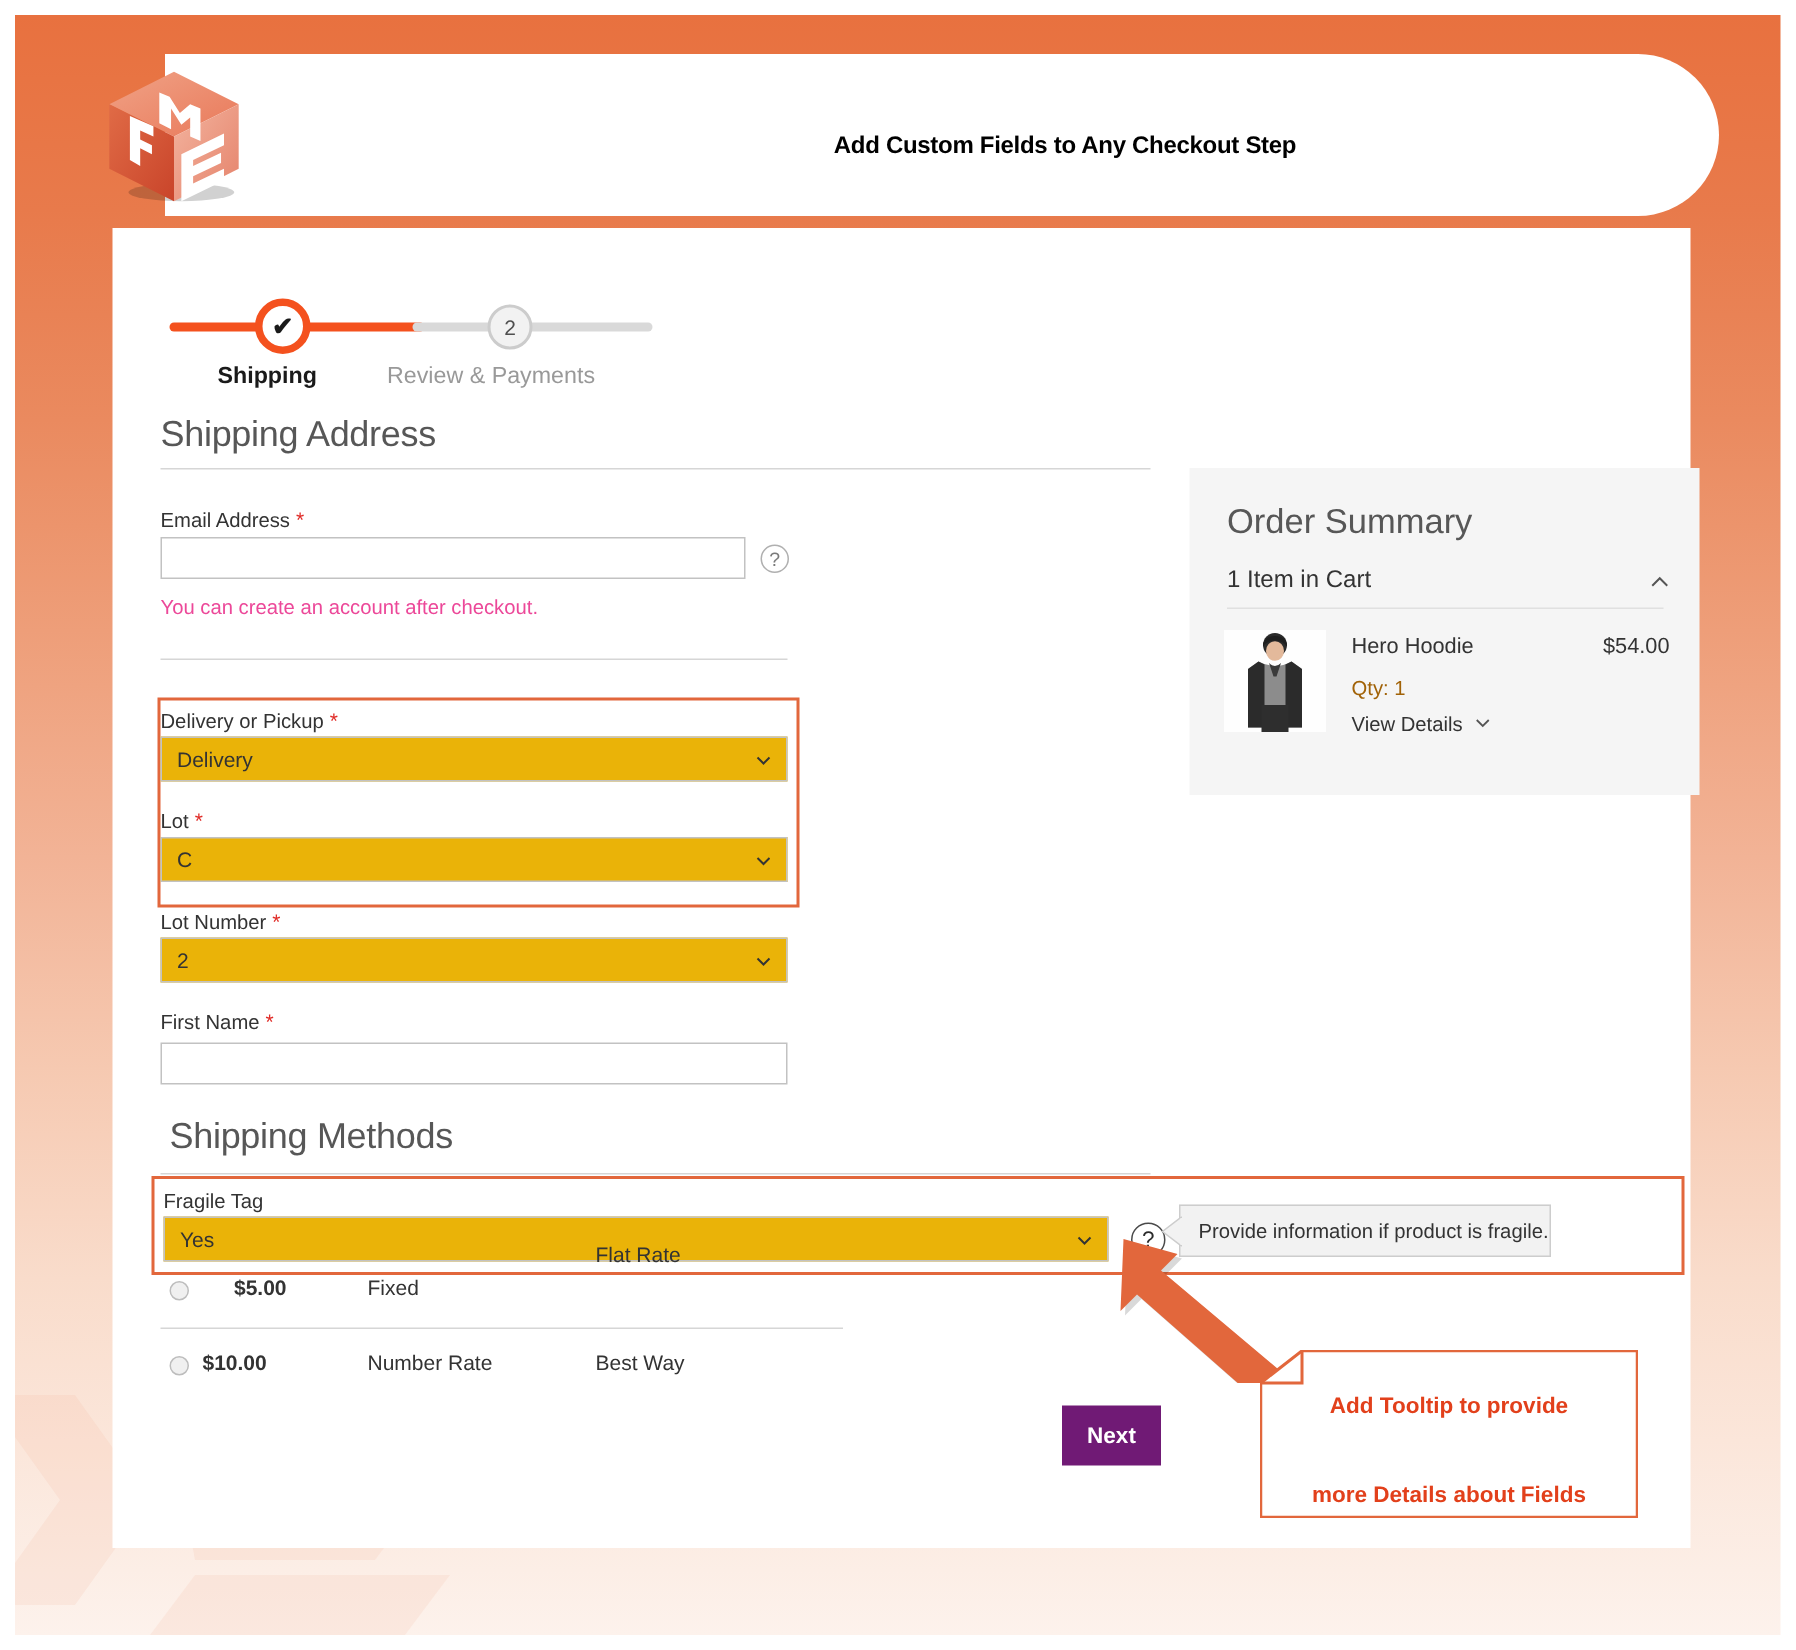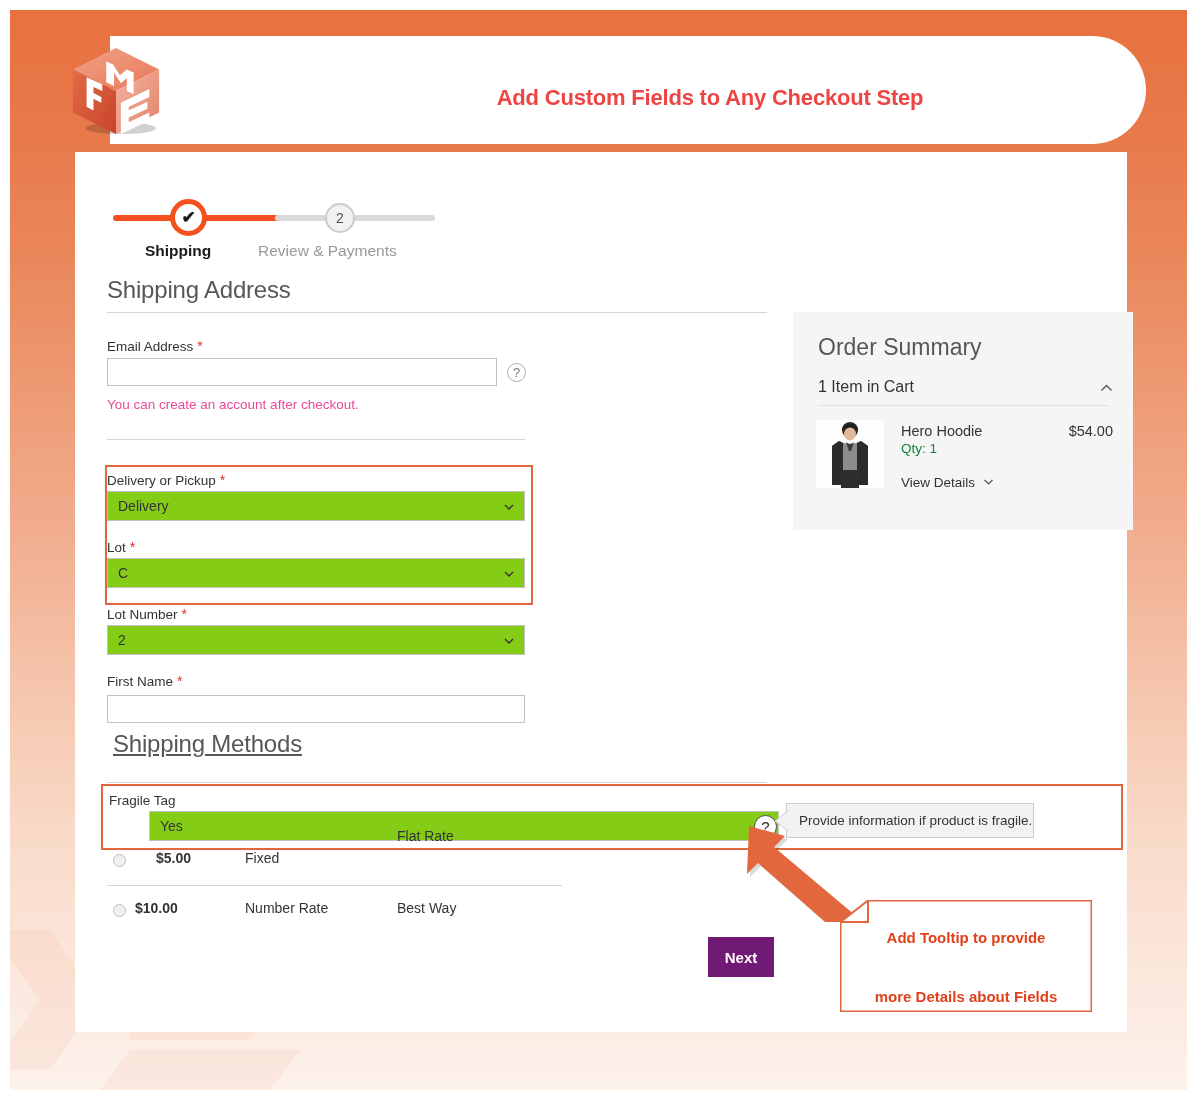--- a/index.html
+++ b/index.html
@@ -45,22 +45,22 @@
     left: 100px; top: 26px;
     width: 1036px; height: 108px;
     background: #ffffff;
     border-radius: 0 54px 54px 0;
   }
   .header-title {
     position: absolute;
     left: 270px; top: 0;
     width: 660px; height: 124px;
     display: flex; align-items: center; justify-content: center;
-    color: #ef4444;
-    font-size: 22px;
+    color: #000000;
+    font-size: 16px;
     font-weight: bold;
     letter-spacing: -0.2px;
   }
 
   
   .logo {
     position: absolute;
     left: 57px; top: 32px;
     width: 98px; height: 98px;
     z-index: 4;
@@ -108,21 +108,21 @@
   .fld-label {
     position:absolute; font-size:13.5px; color:#333333; white-space:nowrap;
   }
   .req { color:#e02b27; font-size:14px; margin-left:4px; }
 
   .txtbox {
     position:absolute; background:#ffffff;
     border:1px solid #c2c2c2; height:28px;
   }
   .selbox {
-    position:absolute; background:#84cc16;
+    position:absolute; background:#eab308;
     border:1px solid #c2c2c2; height:30px;
     display:flex; align-items:center;
     font-size:14px; color:#333333; padding-left:10px;
   }
   .caret {
     position:absolute; right:10px; top:50%; margin-top:-4px;
     width:10px; height:10px;
   }
   .hint { position:absolute; font-size:13.5px; color:#ec4899; }
 
@@ -157,21 +157,21 @@
   .sum-title { position:absolute; left:25px; top:22px; font-size:23px; color:#575757; }
   .sum-sub  { position:absolute; left:25px; top:66px; font-size:16px; color:#333333; }
   .sum-rule { position:absolute; left:25px; top:93px; width:291px; height:1px; background:#e0e0e0; }
   .chev-up  { position:absolute; right:20px; top:70px; width:13px; height:13px; }
   .thumb {
     position:absolute; left:23px; top:108px; width:68px; height:68px;
     background:#ffffff; overflow:hidden;
   }
   .p-name { position:absolute; left:108px; top:111px; font-size:14.5px; color:#333333; }
   .p-price{ position:absolute; right:20px; top:111px; font-size:14.5px; color:#333333; }
-  .p-qty  { position:absolute; left:108px; top:129px; font-size:13.5px; color:#15803d; }
+  .p-qty  { position:absolute; left:108px; top:139px; font-size:13.5px; color:#a16207; }
   .p-view { position:absolute; left:108px; top:163px; font-size:13.5px; color:#333333; }
 
   
   .tooltip {
     position:absolute; left:776px; top:793px; width:248px; height:35px;
     background:#f2f2f2; border:1px solid #cdcdcd;
     display:flex; align-items:center; padding-left:12px;
     font-size:13.5px; color:#333333;
   }
   .tip-tail {
@@ -299,27 +299,27 @@
       <svg class="caret" viewBox="0 0 10 10">
           <path d="M1 3 L5 7 L9 3" fill="none" stroke="#333" stroke-width="1.3"></path>
         </svg>
     </div>
 
     <div class="fld-label" style="left:32px; top:521px;">
       <span>First Name</span><span class="req">*</span>
     </div>
     <input class="txtbox" style="left: 32px; top: 543px; width: 418px;" type="text">
 
-    <div class="h-section" style="left:38px; top:578px;text-decoration:underline;">Shipping Methods</div>
+    <div class="h-section" style="left:38px; top:592px;">Shipping Methods</div>
     <div class="rule" style="left:32px; top:630px; width:660px;"></div>
 
     <div class="hl" style="left:26px; top:632px; width:1022px; height:66px;"></div>
 
     <div class="fld-label" style="left:34px; top:641px;text-align:center;">Fragile Tag</div>
-    <div class="selbox" style="left:34px; top:659px; width:630px;margin-left:40px;">
+    <div class="selbox" style="left:34px; top:659px; width:630px;">
       <span>Yes</span>
       <svg class="caret" viewBox="0 0 10 10">
           <path d="M1 3 L5 7 L9 3" fill="none" stroke="#333" stroke-width="1.3"></path>
         </svg>
     </div>
     <div class="helpicon big" style="left:679px; top:663px;">?</div>
 
     <div class="radio" style="left:38px; top:702px;"></div>
     <div class="cellx b" style="left:60px; top:698px;margin-left:21px;">$5.00</div>
     <div class="cellx" style="left:170px; top:698px;">Fixed</div>

